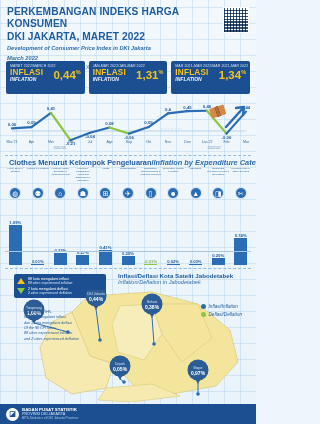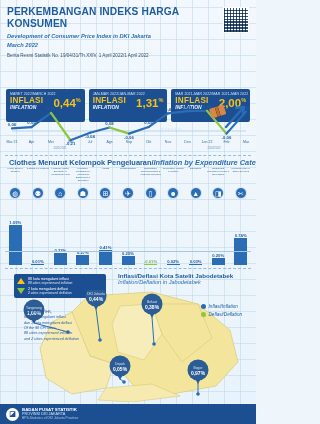--- a/index.html
+++ b/index.html
@@ -36,21 +36,21 @@
   .qr i { display:block; width:100%; height:100%;
     background-image:
       repeating-linear-gradient(0deg,#20456e 0 1.5px,transparent 1.5px 3px),
       repeating-linear-gradient(90deg,#20456e 0 1.5px,transparent 1.5px 3px);
     background-blend-mode: multiply;
     opacity:.92;
   }
 
   
   .cards { position:absolute; left:6px; top:61px; width:244px; height:33px;
-           display:flex; gap:4px;margin-top:28px; }
+           display:flex; gap:4px; }
   .card {
     flex:1; background:#1c4f92; border-radius:2px; position:relative;
     padding:3px 4px 0 4px; overflow:hidden;
   }
   .card .per { font-size:3.5px; color:#cfe0f2; letter-spacing:.1px;
                white-space:nowrap; }
   .card .row { display:flex; align-items:flex-end; justify-content:space-between;
                margin-top:.5px; }
   .card .lbl { line-height:1.05; }
   .card .lbl .id { font-size:8.2px; color:#f4c21b; font-weight:bold; letter-spacing:.2px;}
@@ -136,20 +136,21 @@
   .footer .f3 { font-size:3.3px; color:#a9c6de; }
 </style>
 </head>
 <body>
 
 <div id="page">
 
   <div class="hdr">
     <h1>
       <span>PERKEMBANGAN INDEKS HARGA KONSUMEN</span><br>
+      <span>DKI JAKARTA, MARET 2022</span>
     </h1>
     <div class="sub">Development of Consumer Price Index in DKI Jakarta</div>
     <div class="sub">March 2022</div>
     <div class="brs">Berita Resmi Statistik No. 19/04/31/Th.XXIV, 1 April 2022/1 April 2022</div>
   </div>
   <div class="qr">
       <i></i>
     </div>
 
   <div class="cards">
@@ -173,21 +174,21 @@
         <div class="val"><span>1,31</span><sup>%</sup></div>
       </div>
     </div>
     <div class="card">
       <div class="per">MAR 2021-MAR 2022/MAR 2021-MAR 2022</div>
       <div class="row">
         <div class="lbl">
           <div class="id">INFLASI</div>
           <div class="en">INFLATION</div>
         </div>
-        <div class="val"><span>2,00</span><sup>%</sup></div>
+        <div class="val"><span>1,34</span><sup>%</sup></div>
       </div>
     </div>
   </div>
 
   <div class="lchart">
     <svg id="line-svg" width="248" height="56" viewBox="0 0 248 56">
         <line x1="8" y1="34" x2="242" y2="34" stroke="#9cbedd" stroke-width="0.6"></line>
         <line x1="8" y1="31.36" x2="27.5" y2="30.04" stroke="#2a6db5" stroke-width="2.2" stroke-linecap="round"></line>
         <line x1="27.5" y1="30.04" x2="47" y2="15.96" stroke="#2a6db5" stroke-width="2.2" stroke-linecap="round"></line>
         <line x1="47" y1="15.96" x2="66.5" y2="43.24" stroke="#8dc63f" stroke-width="2.2" stroke-linecap="round"></line>

